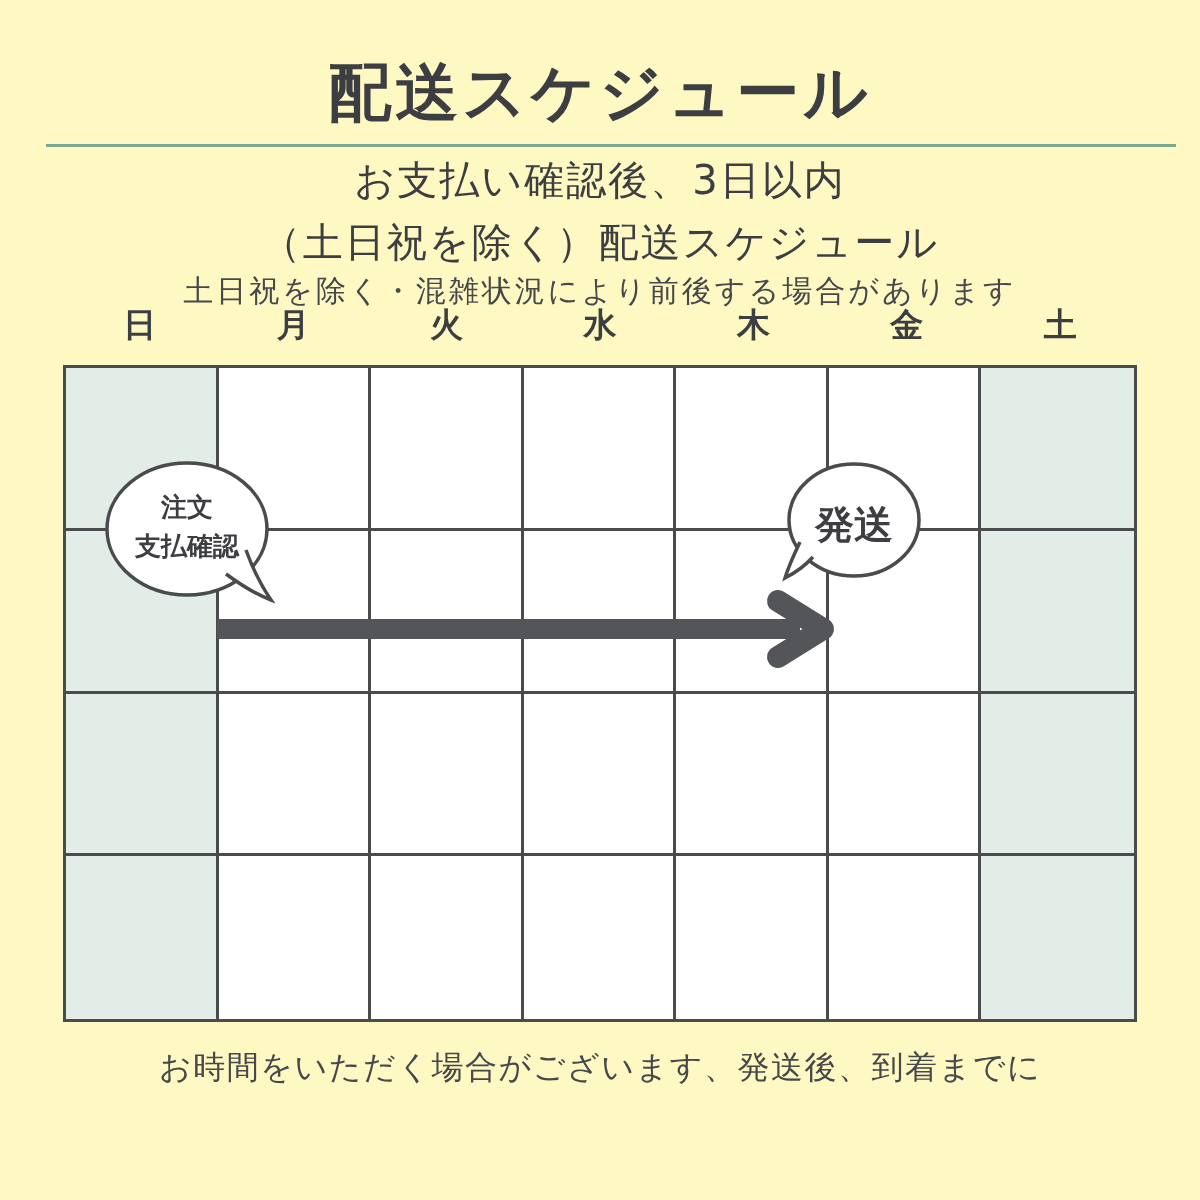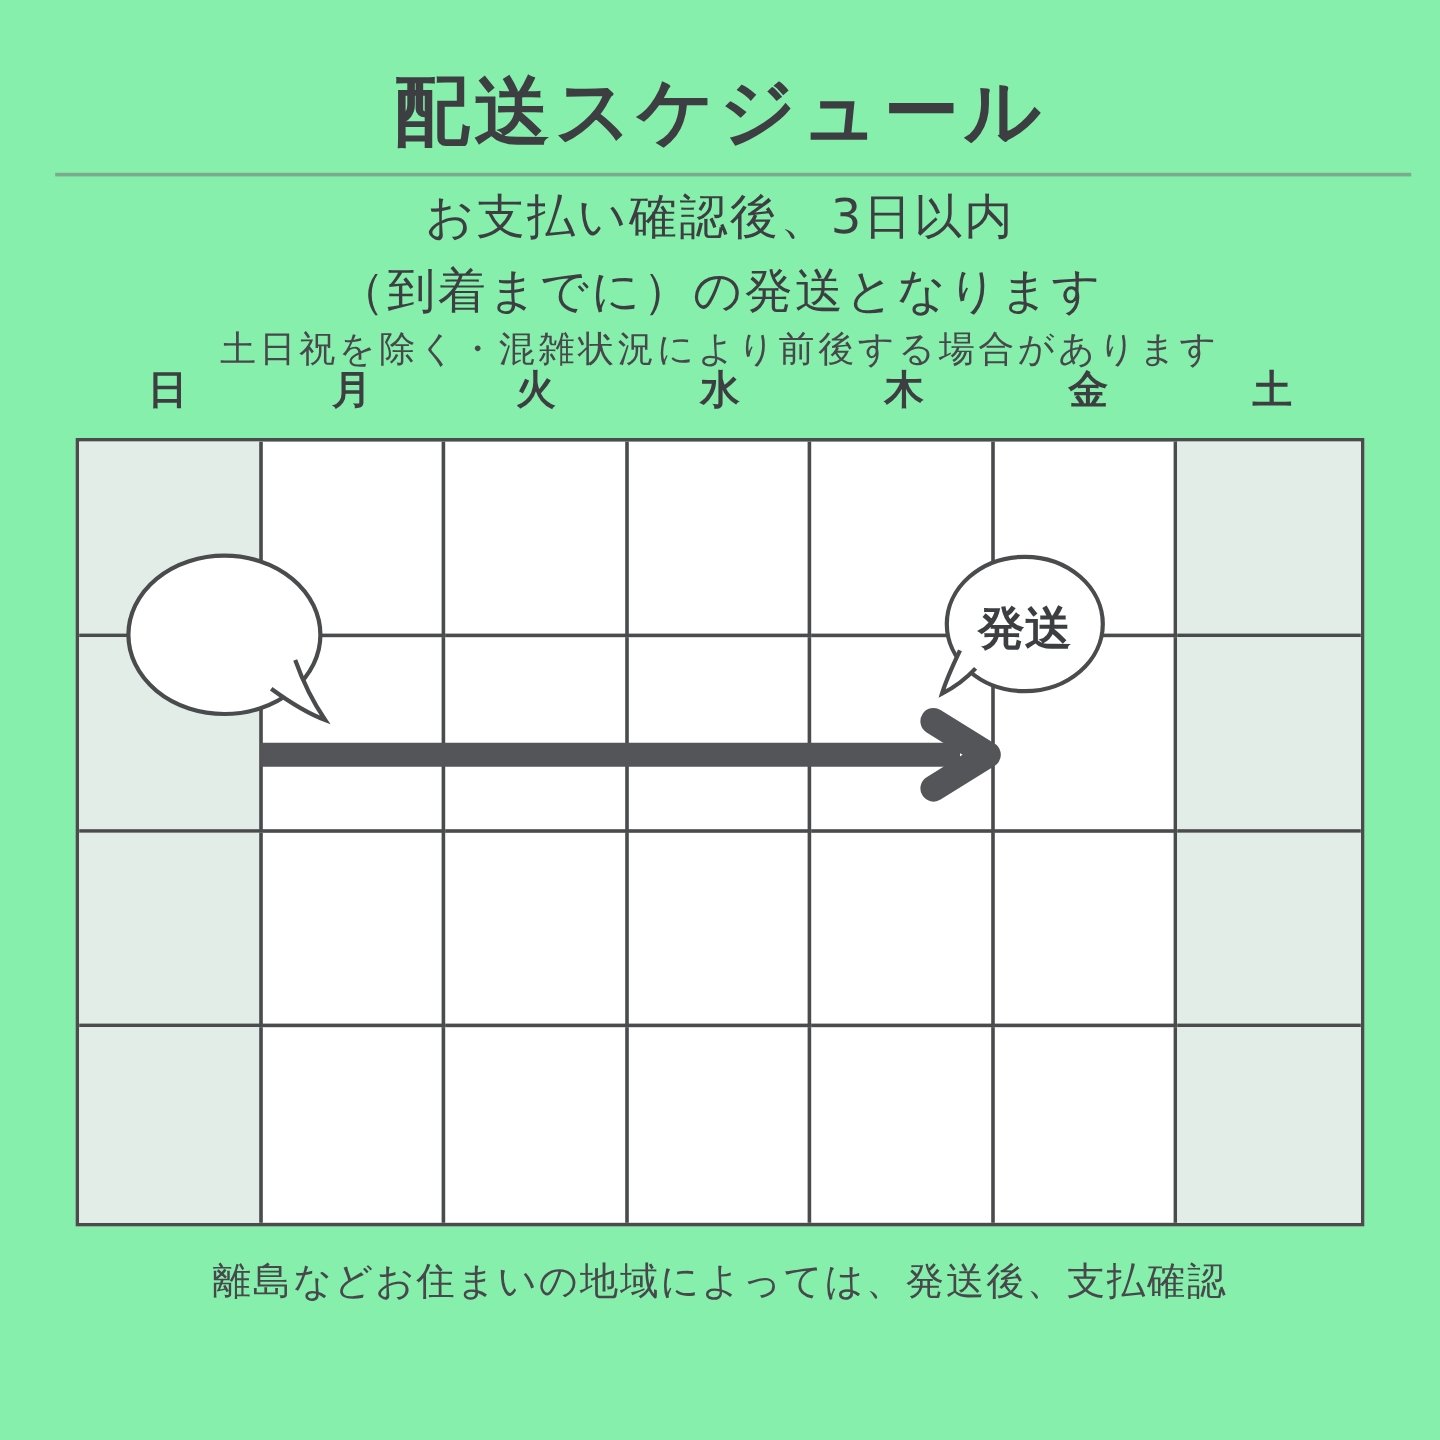--- a/index.html
+++ b/index.html
@@ -5,21 +5,21 @@
   :root{
     --text-dark:#3d3e41;
     --text-body:#47484b;
     --accent:#7baa8f;
     --cell-green:#e3ede7;
     --grid-line:#4a4b4d;
     --arrow:#545559;
   }
   html,body{margin:0;padding:0;background:#ffffff;}
   .page{
-    position:relative;width:1200px;height:1200px;background:#86efac;overflow:hidden;
+    position:relative;width:1200px;height:1200px;background:#fef9c3;overflow:hidden;
     font-family:"DejaVu Sans","Liberation Sans",sans-serif;color:var(--text-body);
   }
   .abs-center{position:absolute;left:0;width:1200px;text-align:center;}
   .title{top:50px;font-size:63px;font-weight:700;letter-spacing:4px;color:var(--text-dark);}
   .divider{position:absolute;top:144px;left:46px;width:1130px;height:3px;background:var(--accent);}
   .subtitle{font-size:40px;font-weight:500;letter-spacing:2px;color:var(--text-dark);}
   .sub1{top:153px;}
   .sub2{top:215px;}
   .note{top:271px;font-size:30px;letter-spacing:3px;color:var(--text-body);}
   .day-row{position:absolute;top:303px;left:63px;width:1074px;display:flex;}
@@ -47,21 +47,21 @@
 </style>
 </head>
 <body>
 
 <div class="page">
 
   <div class="abs-center title">配送スケジュール</div>
   <div class="divider"></div>
 
   <div class="abs-center subtitle sub1">お支払い確認後、3日以内</div>
-  <div class="abs-center subtitle sub2">（到着までに）の発送となります</div>
+  <div class="abs-center subtitle sub2">（土日祝を除く）配送スケジュール</div>
   <div class="abs-center note">土日祝を除く・混雑状況により前後する場合があります</div>
 
   <div class="day-row">
       <div class="day-label">日</div>
       <div class="day-label">月</div>
       <div class="day-label">火</div>
       <div class="day-label">水</div>
       <div class="day-label">木</div>
       <div class="day-label">金</div>
       <div class="day-label">土</div>
@@ -103,17 +103,21 @@
     <line class="arrow-shaft" x1="217" y1="629" x2="800" y2="629"></line>
     <polyline class="arrow-head" points="778,601 823,629 778,657"></polyline>
 
     <ellipse class="bubble" cx="187" cy="529" rx="80" ry="66"></ellipse>
     <path class="bubble" d="M 226,574 Q 252,593 271,600 Q 256,578 246,550"></path>
 
     <ellipse class="bubble" cx="854" cy="520" rx="65" ry="56"></ellipse>
     <path class="bubble" d="M 800,542 Q 789,565 785,578 Q 801,570 813,557"></path>
   </svg>
 
+  <div class="bubble-text order-text">
+    <div class="l1">注文</div>
+    <div class="l2">支払確認</div>
+  </div>
   <div class="bubble-text ship-text">発送</div>
 
-  <div class="abs-center footer f1">離島などお住まいの地域によっては、発送後、支払確認</div>
+  <div class="abs-center footer f1">お時間をいただく場合がございます、発送後、到着までに</div>
 
 </div>
 
 </body></html>

